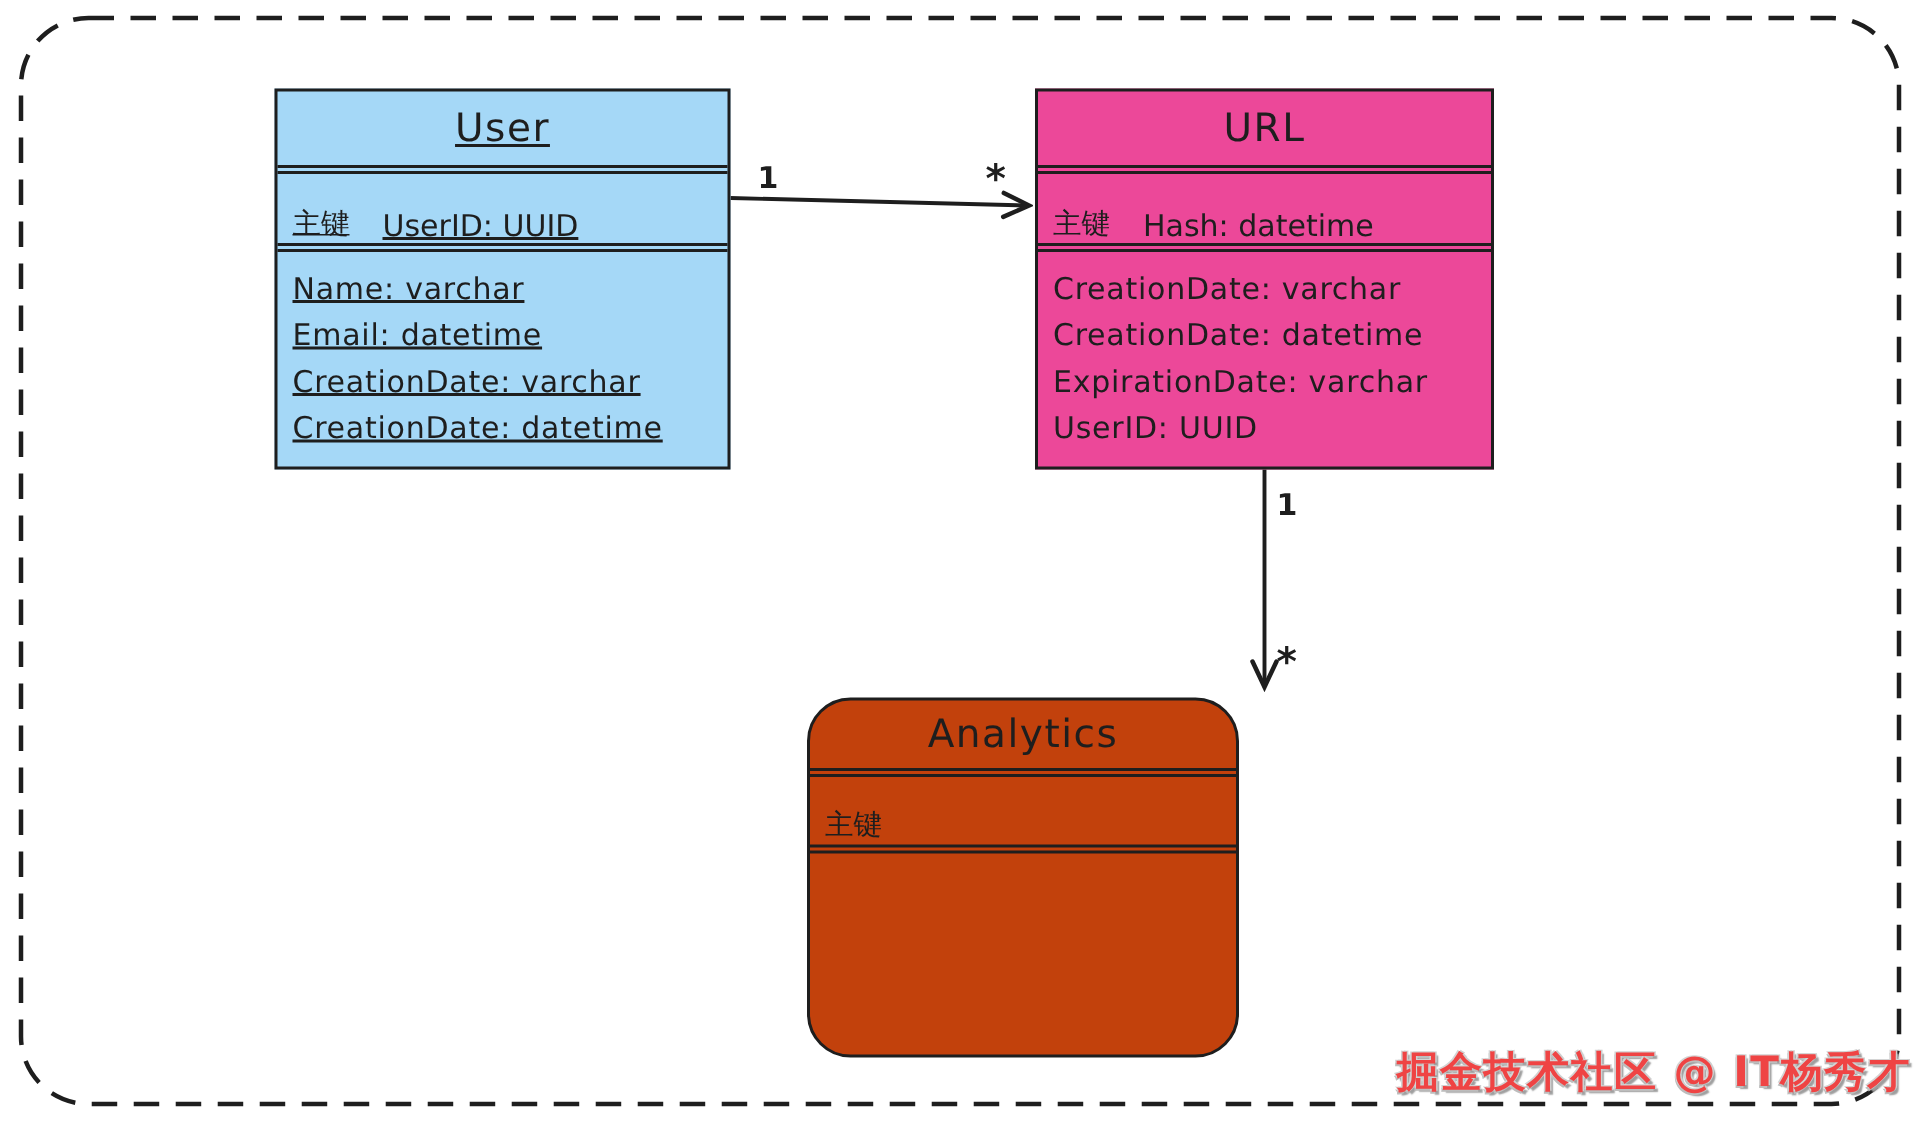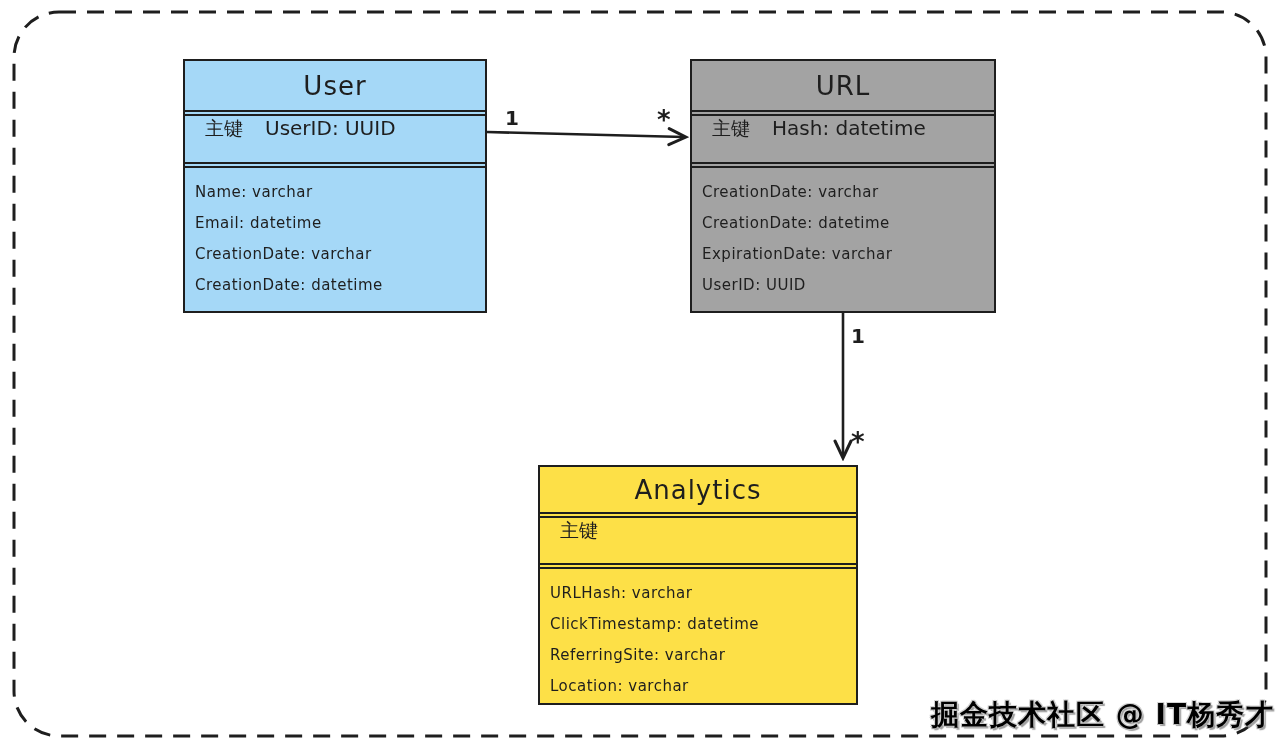--- a/index.html
+++ b/index.html
@@ -21,59 +21,59 @@
   .entity-title{
     display:flex;align-items:center;justify-content:center;
     font-size:26px;letter-spacing:1px;font-weight:normal;
     flex:0 0 auto;
   }
   .dbl-line{
     height:2px;border-top:2px solid #1e1e1e;border-bottom:2px solid #1e1e1e;
     flex:0 0 auto;
   }
   .key-row{
-    display:flex;align-items:flex-start;gap:22px;
-    padding-left:20px;font-size:20px;
+    display:flex;align-items:flex-end;gap:22px;
+    padding-left:10px;font-size:20px;
     flex:0 0 auto;
   }
   .key-label{font-size:19px;}
   .fields{
     flex:1 1 auto;
     display:flex;flex-direction:column;justify-content:flex-start;
     padding:13px 10px 10px 10px;gap:9px;
-    font-size:15px;letter-spacing:.5px;
+    font-size:20px;letter-spacing:.5px;
   }
   .field-row{line-height:22px;white-space:nowrap;}
 
-  #entity-user     {left:183px;top:59px;width:304px;height:254px;background:#a5d8f7;}
+  #entity-user     {left:183px;top:59px;width:304px;height:254px;background:#a5d8f7;text-decoration:underline;}
   #entity-user .entity-title{height:49px;}
   #entity-user .key-row{height:46px;}
 
-  #entity-url      {left:690px;top:59px;width:306px;height:254px;background:#a3a3a3;}
+  #entity-url      {left:690px;top:59px;width:306px;height:254px;background:#ec4899;}
   #entity-url .entity-title{height:49px;}
   #entity-url .key-row{height:46px;}
 
-  #entity-analytics{left:538px;top:465px;width:320px;height:240px;background:#fde047;}
+  #entity-analytics{left:538px;top:465px;width:288px;height:240px;background:#c2410c;border-radius:29px;}
   #entity-analytics .entity-title{height:45px;}
   #entity-analytics .key-row{height:45px;}
 
   
   .card-label{
     position:absolute;font-size:20px;font-weight:bold;line-height:20px;
   }
   #card-user-1      {left:505px;top:108px;}
   #card-url-many    {left:657px;top:110px;font-size:26px;}
   #card-url-1       {left:851px;top:326px;}
   #card-analytics-many{left:851px;top:432px;font-size:26px;}
 
   
   .watermark{
     position:absolute;right:6px;bottom:16px;
     font-size:28px;font-weight:bold;letter-spacing:1px;
-    color:#000000;
+    color:#ef4444;
     text-shadow:-1px -1px 0 #d4d4d4, 1px -1px 0 #cfcfcf,
                 -1px 1px 0 #bdbdbd, 2px 2px 1px #9e9e9e;
     z-index:5;
   }
 </style>
 </head>
 <body>
 
 <div class="canvas">
 
@@ -123,26 +123,20 @@
     </div>
   </div>
 
   <div class="entity" id="entity-analytics">
     <div class="entity-title">Analytics</div>
     <div class="dbl-line"></div>
     <div class="key-row">
       <span class="key-label">主键</span>
     </div>
     <div class="dbl-line"></div>
-    <div class="fields">
-      <div class="field-row">URLHash: varchar</div>
-      <div class="field-row">ClickTimestamp: datetime</div>
-      <div class="field-row">ReferringSite: varchar</div>
-      <div class="field-row">Location: varchar</div>
-    </div>
   </div>
 
   <span class="card-label" id="card-user-1">1</span>
   <span class="card-label" id="card-url-many">*</span>
   <span class="card-label" id="card-url-1">1</span>
   <span class="card-label" id="card-analytics-many">*</span>
 
   <div class="watermark">掘金技术社区 @ IT杨秀才</div>
 
 </div>

